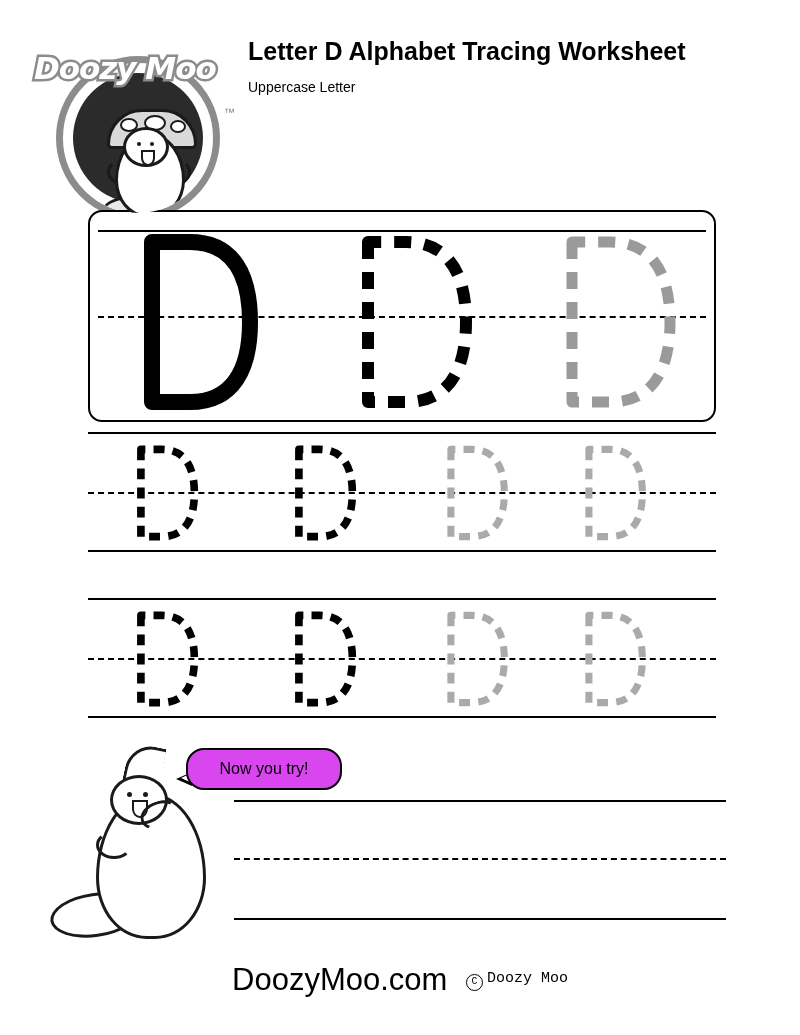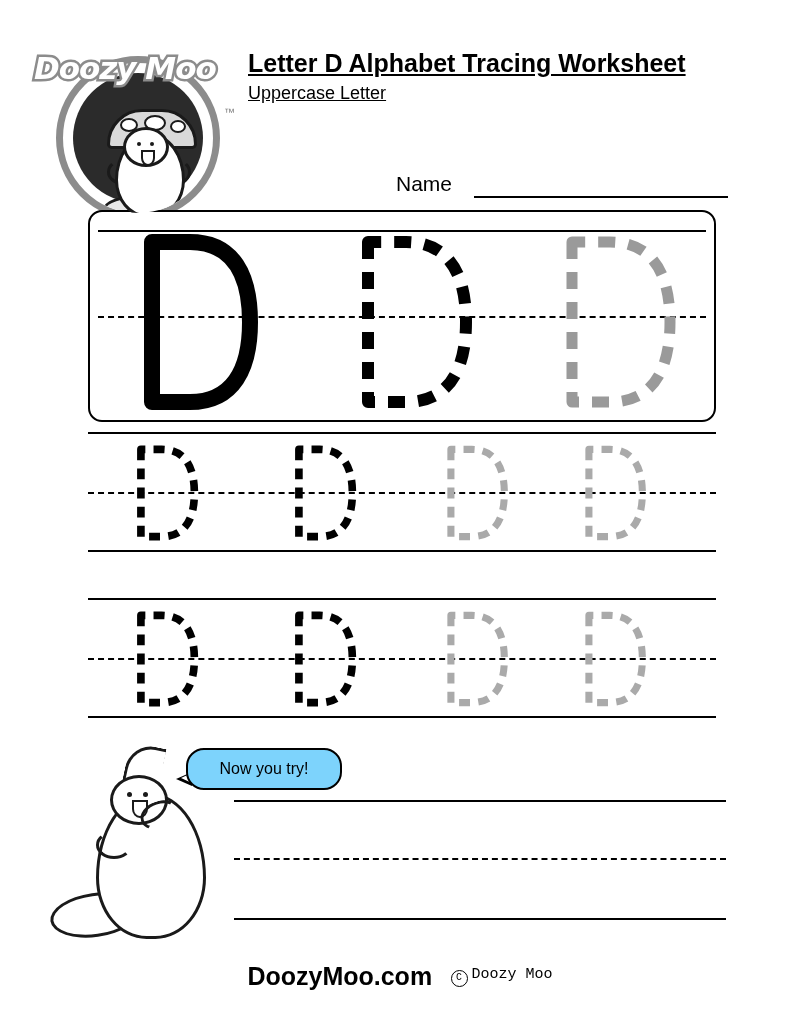--- a/index.html
+++ b/index.html
@@ -123,37 +123,36 @@
   .logo-arm {
     position: absolute;
     border: 3px solid #1a1a1a;
     border-radius: 50%;
     background: transparent;
   }
 
   .title-block {
     position: absolute;
     left: 248px;
-    top: 48px;
+    top: 36px;
     width: 520px;
-    text-decoration: underline;
   }
   .title-main {
     font-family: "Liberation Sans", sans-serif;
     font-weight: bold;
     font-size: 25px;
     letter-spacing: 0px;
     color: #000;
     line-height: 1.25;
   }
   .title-sub {
     font-family: "Liberation Sans", sans-serif;
-    font-size: 18px;
+    font-size: 14px;
     color: #000;
-    margin-top: 4px;
+    margin-top: 12px;
   }
 
   
   .name-row {
     position: absolute;
     left: 396px;
     top: 172px;
     width: 340px;
     height: 28px;
   }
@@ -290,21 +289,21 @@
   }
 
   .bubble {
     position: absolute;
     left: 186px;
     top: 748px;
     width: 152px;
     height: 38px;
     border: 2px solid #000;
     border-radius: 18px;
-    background: #7dd3fc;
+    background: #d946ef;
     display: flex;
     align-items: center;
     justify-content: center;
   }
   .bubble-text {
     font-size: 16px;
     font-family: "Liberation Sans", sans-serif;
     color: #000;
     white-space: nowrap;
   }
@@ -349,22 +348,22 @@
   
   .footer {
     position: absolute;
     left: 0;
     top: 962px;
     width: 800px;
     text-align: center;
   }
   .footer-site {
     font-family: "Liberation Sans", sans-serif;
-    font-weight: bold;
-    font-size: 25px;
+    font-weight: normal;
+    font-size: 31px;
     color: #000;
     display: inline-block;
     vertical-align: middle;
     text-align: right;
   }
   .footer-copy {
     font-family: Liberation Mono, monospace;
     font-size: 15px;
     color: #000;
     display: inline-block;
@@ -410,24 +409,20 @@
     </div>
     <div class="logo-word">Doozy Moo</div>
     <div class="logo-tm">™</div>
   </div>
 
   <div class="title-block">
     <div class="title-main">Letter D Alphabet Tracing Worksheet</div>
     <div class="title-sub">Uppercase Letter</div>
   </div>
 
-  <div class="name-row">
-    <div class="name-label">Name</div>
-    <div class="name-line"></div>
-  </div>
 
   <div class="big-box">
     <div class="top-rule"></div>
     <div class="mid-line"></div>
 
     <svg class="glyph" style="left:48px; top:22px;" width="120" height="176" viewBox="0 0 120 176">
       <path d="M14 8 L14 168 L52 168 C96 168 112 134 112 88 C112 42 96 8 52 8 Z" fill="none" stroke="#000000" stroke-width="16" stroke-linejoin="round" stroke-linecap="round"></path>
     </svg>
 
     <svg class="glyph" style="left:264px; top:22px;" width="120" height="176" viewBox="0 0 120 176">

